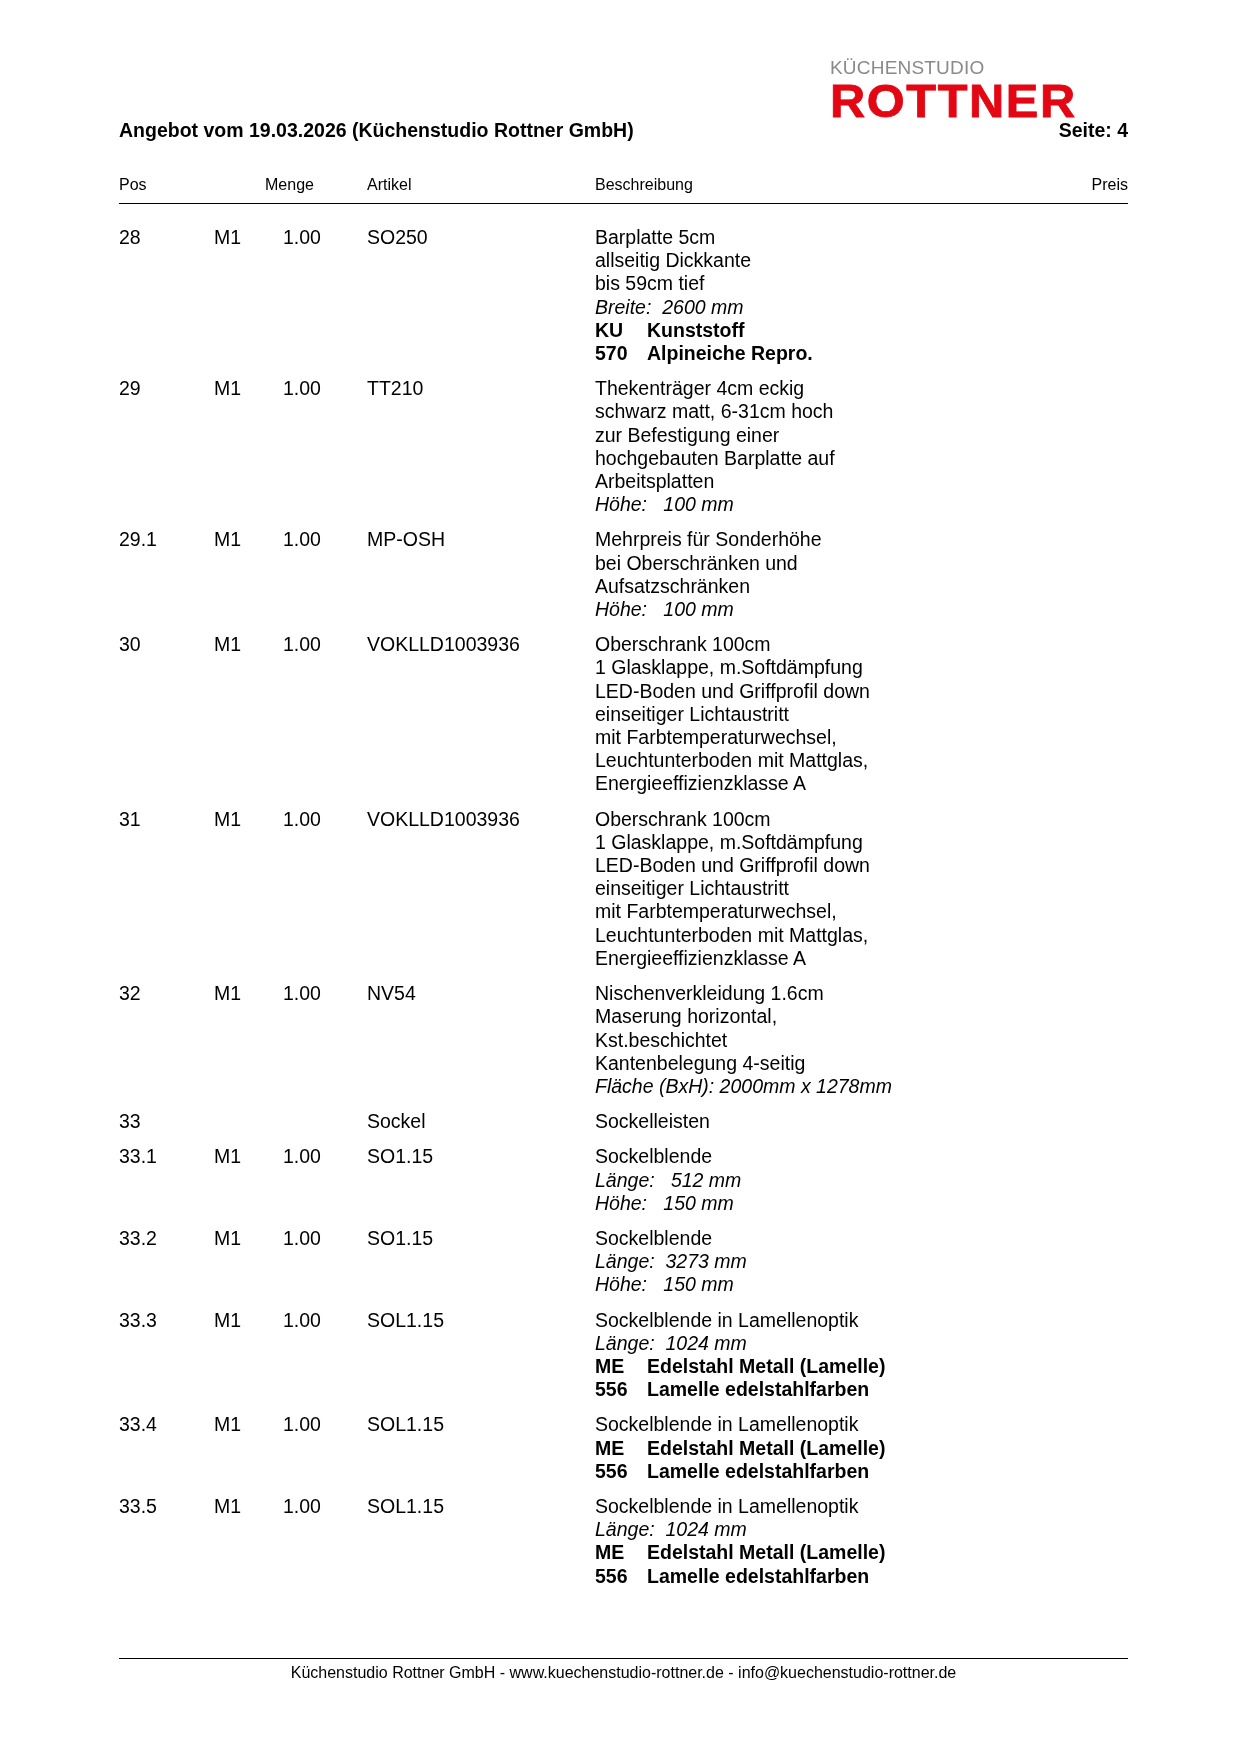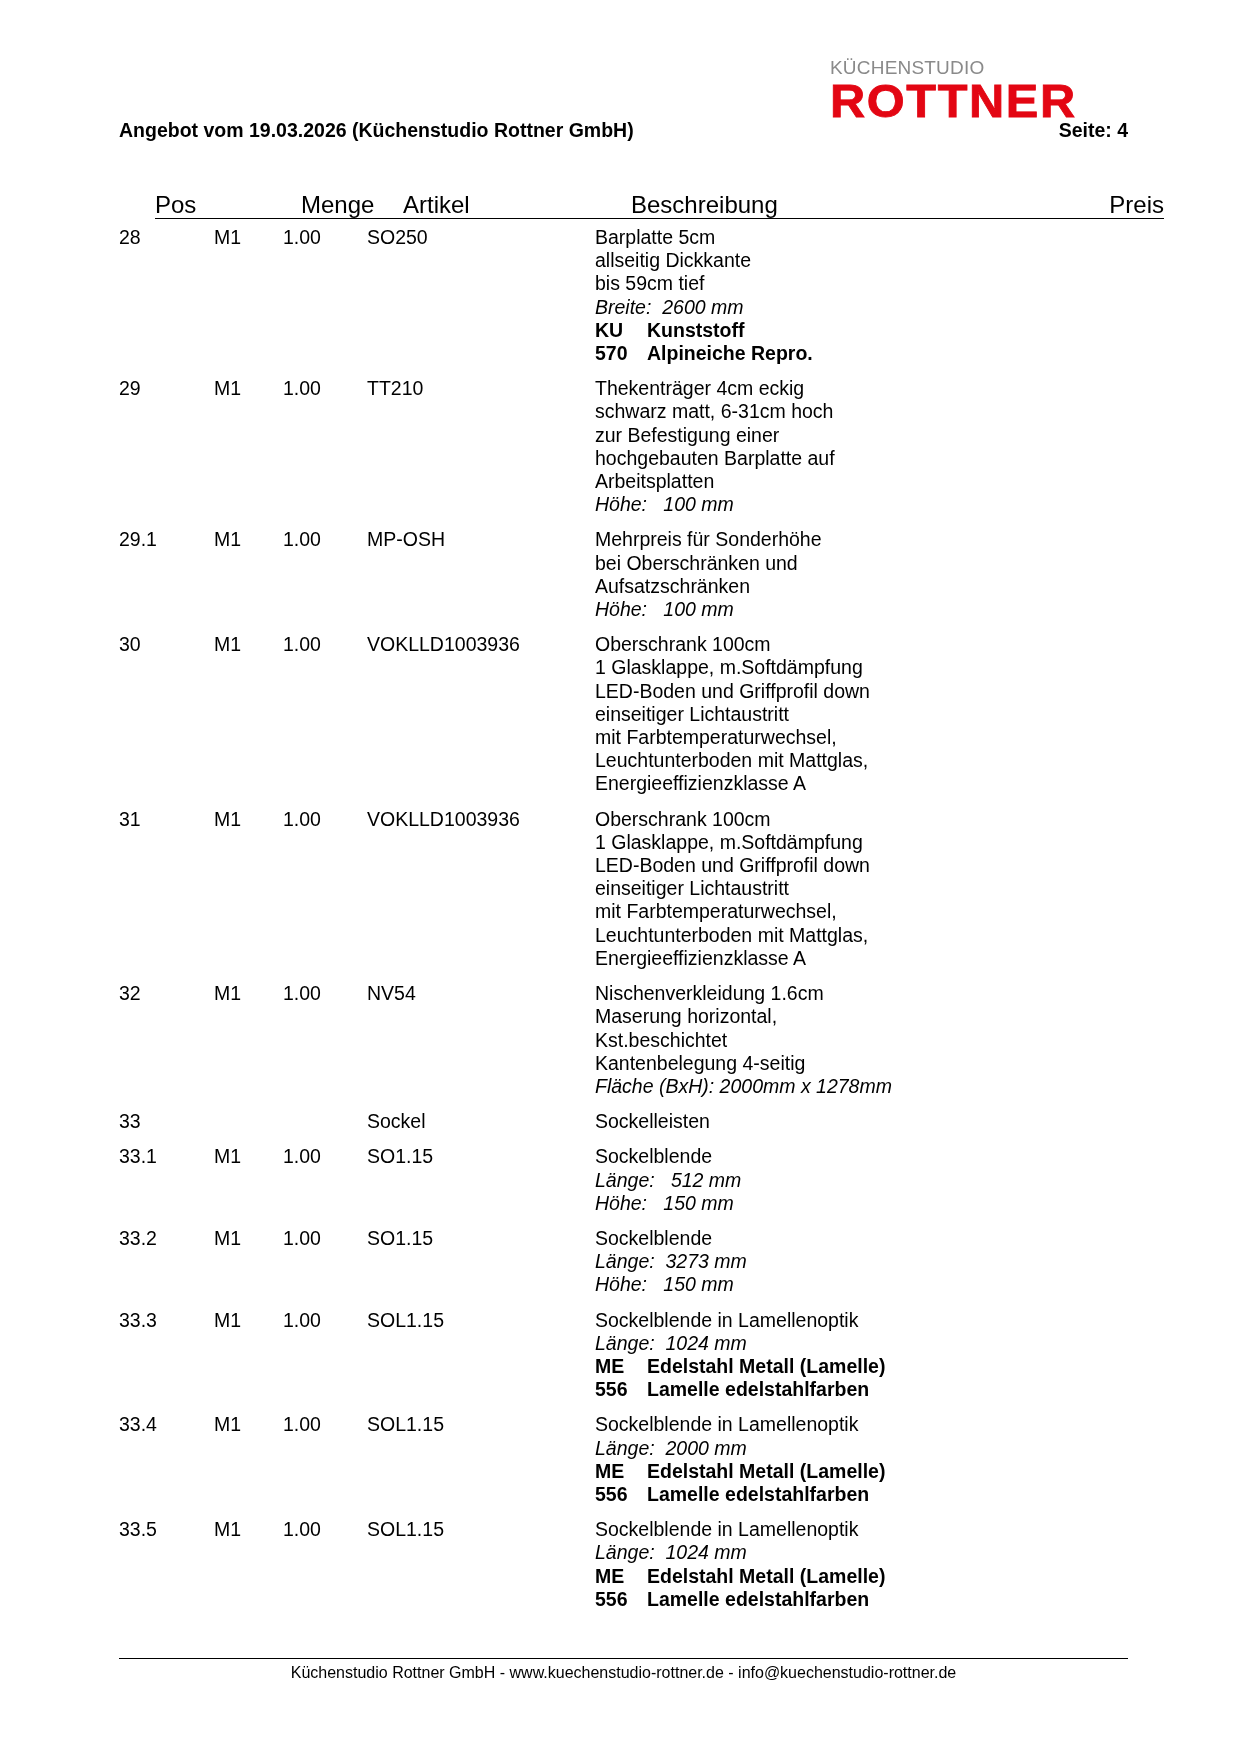--- a/index.html
+++ b/index.html
@@ -17,22 +17,22 @@
       line-height: 1; margin-top: 1px; transform: scaleX(1.06); transform-origin: left;
       -webkit-text-stroke: 0.8px #e30613;
     }
     .doc-title {
       position: absolute; left: 119px; top: 119px; font-size: 19.5px; font-weight: bold;
     }
     .page-number {
       position: absolute; right: 112px; top: 119px; font-size: 19.5px; font-weight: bold;
     }
     .table-header {
-      position: absolute; left: 119px; top: 191px; width: 1009px; height: 27px;
-      border-bottom: 1.5px solid #000; font-size: 24px; margin-left: 36px;
+      position: absolute; left: 119px; top: 176px; width: 1009px; height: 27px;
+      border-bottom: 1.5px solid #000; font-size: 16px;
     }
     .table-header span { position: absolute; top: 0; }
     .h-pos { left: 0; }
     .h-menge { left: 146px; }
     .h-artikel { left: 248px; }
     .h-beschr { left: 476px; }
     .h-preis { right: 0; }
 
     .rows { position: absolute; left: 119px; top: 226px; width: 1009px; }
     .row { position: relative; font-size: 19.5px; line-height: 23.2px; margin-bottom: 12px; }
@@ -201,21 +201,20 @@
         <div class="line bold"><span class="code">556</span><span>Lamelle edelstahlfarben</span></div>
       </div>
     </div>
     <div class="row">
       <span class="c c-pos">33.4</span>
       <span class="c c-unit">M1</span>
       <span class="c c-qty">1.00</span>
       <span class="c c-art">SOL1.15</span>
       <div class="c c-desc">
         <div class="line normal">Sockelblende in Lamellenoptik</div>
-        <div class="line italic">Länge:  2000 mm</div>
         <div class="line bold"><span class="code">ME</span><span>Edelstahl Metall (Lamelle)</span></div>
         <div class="line bold"><span class="code">556</span><span>Lamelle edelstahlfarben</span></div>
       </div>
     </div>
     <div class="row">
       <span class="c c-pos">33.5</span>
       <span class="c c-unit">M1</span>
       <span class="c c-qty">1.00</span>
       <span class="c c-art">SOL1.15</span>
       <div class="c c-desc">

